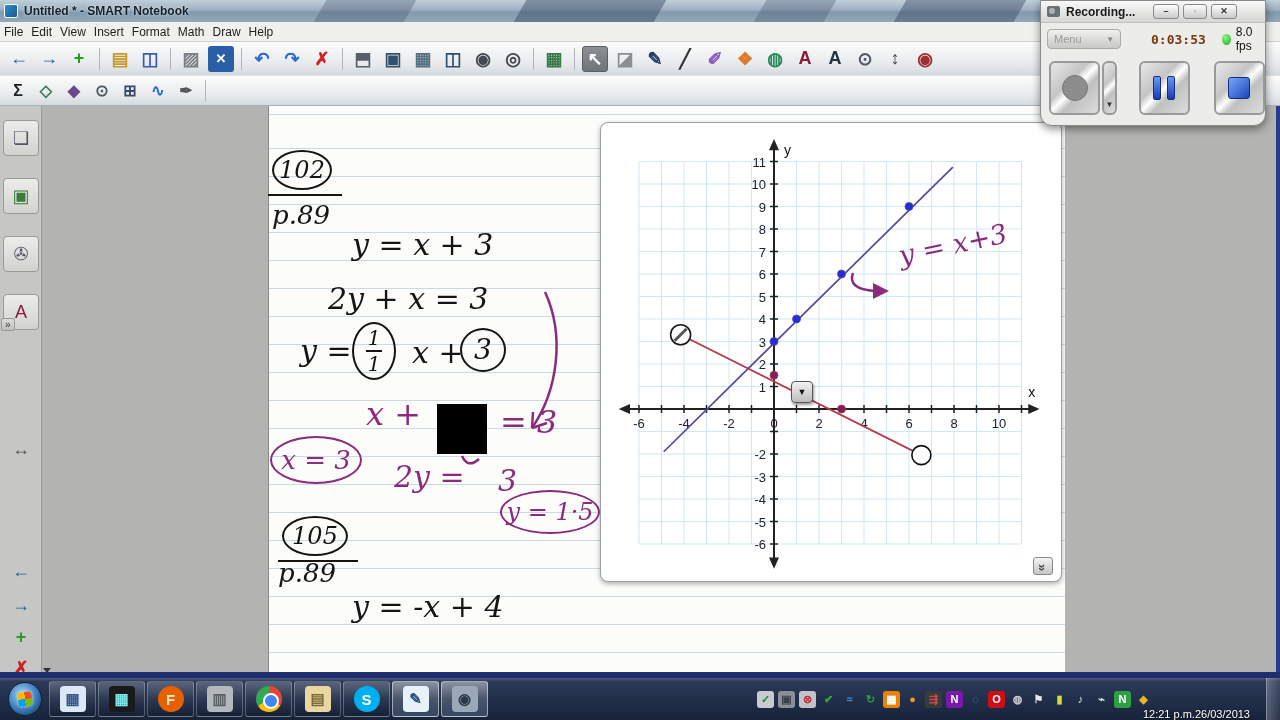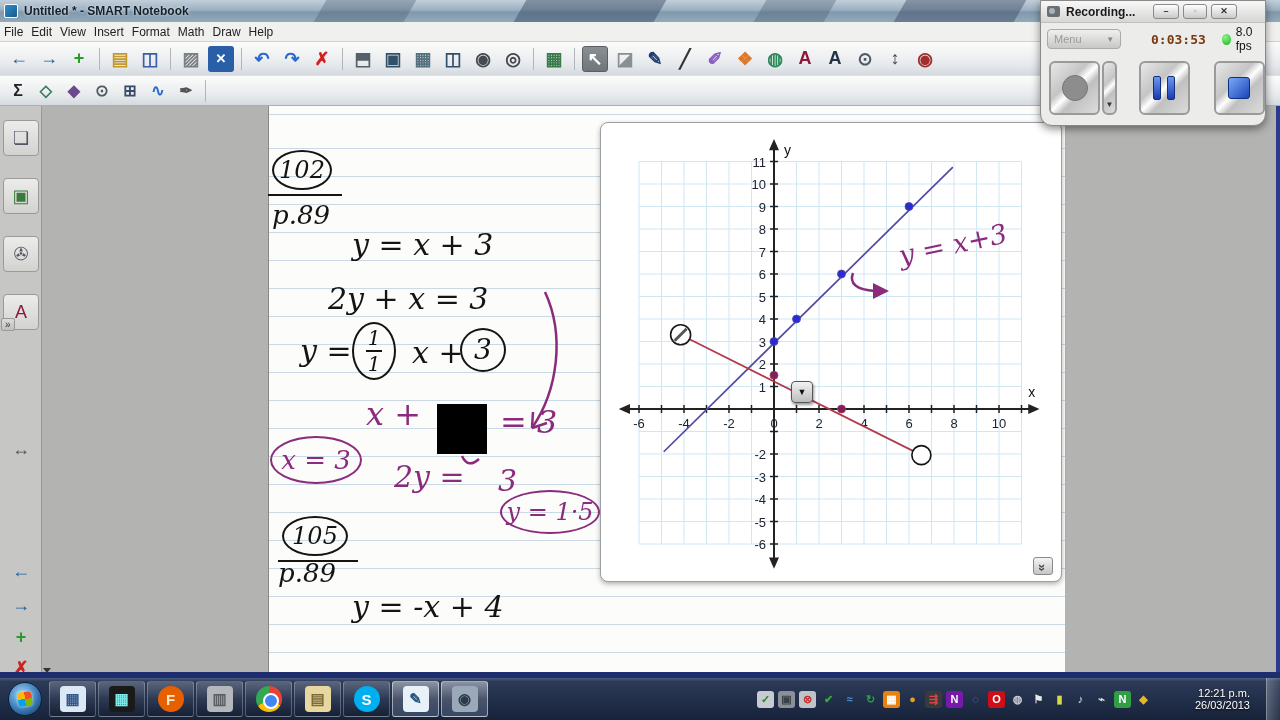--- a/index.html
+++ b/index.html
@@ -89,21 +89,21 @@
   .orb-flag { width:14px; height:14px; border-radius:3px; background:conic-gradient(#f25022 0 25%,#7fba00 0 50%,#00a4ef 0 75%,#ffb900 0 100%); transform:rotate(-8deg); box-shadow:0 0 3px rgba(255,255,255,.8); }
   .tb-app { width:47px; height:36px; margin:0 1px; border:1px solid rgba(255,255,255,.25); border-radius:3px;
     background:linear-gradient(180deg,rgba(255,255,255,.22),rgba(255,255,255,.05) 50%,rgba(0,0,0,.12)); display:flex; align-items:center; justify-content:center; }
   .tb-app.active { background:linear-gradient(180deg,rgba(255,255,255,.45),rgba(255,255,255,.18) 50%,rgba(120,150,190,.3)); border-color:rgba(255,255,255,.5); }
   .app-glyph { width:26px; height:26px; display:flex; align-items:center; justify-content:center; font-size:15px; font-weight:bold; border-radius:4px; }
   .app-glyph.circle { border-radius:50%; }
   .chrome-ball { width:26px; height:26px; border-radius:50%; background:conic-gradient(#ea4335 0 33%,#fbbc05 0 66%,#34a853 0 100%); position:relative; }
   .chrome-ball:after { content:""; position:absolute; left:7px; top:7px; width:12px; height:12px; border-radius:50%; background:#4285f4; border:2px solid #fff; }
   #tray { position:absolute; right:128px; top:0; height:42px; display:flex; align-items:center; gap:4px; }
   .tray-ic { width:17px; height:17px; border-radius:3px; display:flex; align-items:center; justify-content:center; font-size:11px; font-weight:bold; line-height:1; }
-  .clock { position:absolute; right:30px; top:0; height:42px; display:flex; flex-direction:column; justify-content:center; align-items:flex-end; color:#fff; font-size:11px; text-shadow:0 1px 2px #000; }
+  .clock { position:absolute; right:30px; top:0; height:42px; display:flex; flex-direction:row; justify-content:center; align-items:flex-end; color:#fff; font-size:11px; text-shadow:0 1px 2px #000; }
   .show-desktop { position:absolute; right:0; top:0; width:14px; height:42px; background:linear-gradient(90deg,rgba(255,255,255,.25),rgba(255,255,255,.08)); border-left:1px solid rgba(255,255,255,.4); }
 </style>
 </head>
 <body>
 
 <div id="desktop">
 
   <div class="titlebar">
     <div class="streak" style="left:320px;width:90px;"></div>
     <div class="streak" style="left:520px;width:140px;background:rgba(50,70,95,.45);"></div>

